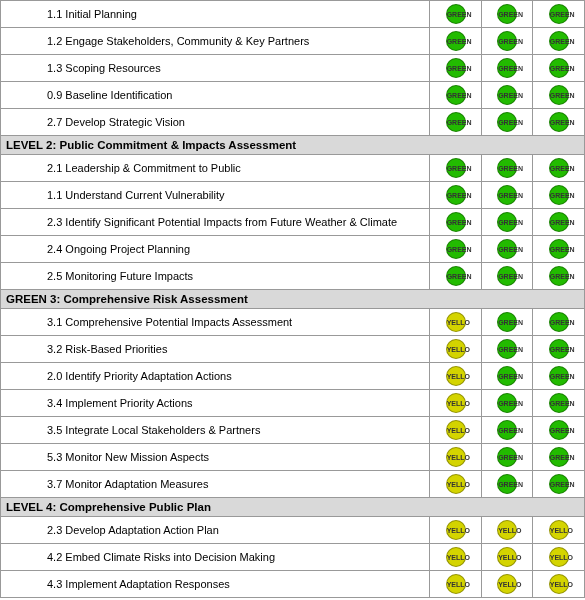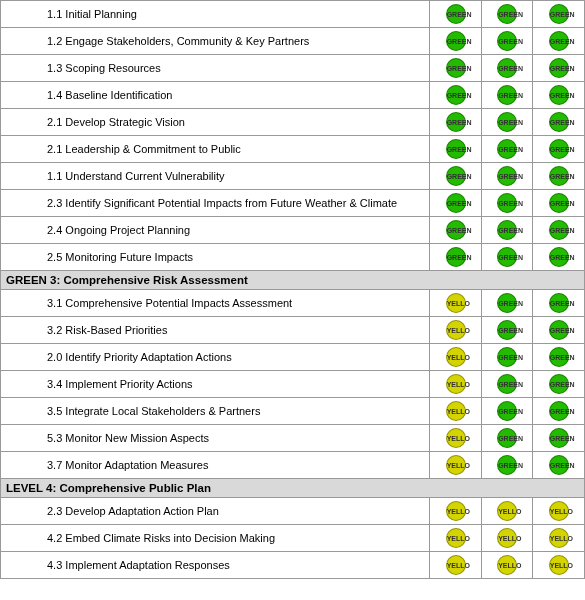--- a/index.html
+++ b/index.html
@@ -72,30 +72,33 @@
           <td class="dot-cell"><span class="dot dot-green" style="background-color: rgb(34, 187, 0);"><span style="font-size: 7px; color: rgb(51, 51, 51); display: block; line-height: 20px; text-align: center; font-weight: bold;">GREEN</span></span></td>
           <td class="dot-cell"><span class="dot dot-green" style="background-color: rgb(34, 187, 0);"><span style="font-size: 7px; color: rgb(51, 51, 51); display: block; line-height: 20px; text-align: center; font-weight: bold;">GREEN</span></span></td>
         </tr>
         <tr>
           <td class="item-label label-col">1.3 Scoping Resources</td>
           <td class="dot-cell"><span class="dot dot-green" style="background-color: rgb(34, 187, 0);"><span style="font-size: 7px; color: rgb(51, 51, 51); display: block; line-height: 20px; text-align: center; font-weight: bold;">GREEN</span></span></td>
           <td class="dot-cell"><span class="dot dot-green" style="background-color: rgb(34, 187, 0);"><span style="font-size: 7px; color: rgb(51, 51, 51); display: block; line-height: 20px; text-align: center; font-weight: bold;">GREEN</span></span></td>
           <td class="dot-cell"><span class="dot dot-green" style="background-color: rgb(34, 187, 0);"><span style="font-size: 7px; color: rgb(51, 51, 51); display: block; line-height: 20px; text-align: center; font-weight: bold;">GREEN</span></span></td>
         </tr>
         <tr>
-          <td class="item-label label-col">1.4 Baseline Identification</td>
+          <td class="item-label label-col">0.9 Baseline Identification</td>
           <td class="dot-cell"><span class="dot dot-green" style="background-color: rgb(34, 187, 0);"><span style="font-size: 7px; color: rgb(51, 51, 51); display: block; line-height: 20px; text-align: center; font-weight: bold;">GREEN</span></span></td>
           <td class="dot-cell"><span class="dot dot-green" style="background-color: rgb(34, 187, 0);"><span style="font-size: 7px; color: rgb(51, 51, 51); display: block; line-height: 20px; text-align: center; font-weight: bold;">GREEN</span></span></td>
           <td class="dot-cell"><span class="dot dot-green" style="background-color: rgb(34, 187, 0);"><span style="font-size: 7px; color: rgb(51, 51, 51); display: block; line-height: 20px; text-align: center; font-weight: bold;">GREEN</span></span></td>
         </tr>
         <tr>
-          <td class="item-label label-col">2.1 Develop Strategic Vision</td>
+          <td class="item-label label-col">2.7 Develop Strategic Vision</td>
           <td class="dot-cell"><span class="dot dot-green" style="background-color: rgb(34, 187, 0);"><span style="font-size: 7px; color: rgb(51, 51, 51); display: block; line-height: 20px; text-align: center; font-weight: bold;">GREEN</span></span></td>
           <td class="dot-cell"><span class="dot dot-green" style="background-color: rgb(34, 187, 0);"><span style="font-size: 7px; color: rgb(51, 51, 51); display: block; line-height: 20px; text-align: center; font-weight: bold;">GREEN</span></span></td>
           <td class="dot-cell"><span class="dot dot-green" style="background-color: rgb(34, 187, 0);"><span style="font-size: 7px; color: rgb(51, 51, 51); display: block; line-height: 20px; text-align: center; font-weight: bold;">GREEN</span></span></td>
+        </tr>
+        <tr>
+          <td colspan="4" class="level-header">LEVEL 2:  Public Commitment &amp; Impacts Assessment</td>
         </tr>
         <tr>
           <td class="item-label label-col">2.1 Leadership &amp; Commitment to Public</td>
           <td class="dot-cell"><span class="dot dot-green" style="background-color: rgb(34, 187, 0);"><span style="font-size: 7px; color: rgb(51, 51, 51); display: block; line-height: 20px; text-align: center; font-weight: bold;">GREEN</span></span></td>
           <td class="dot-cell"><span class="dot dot-green" style="background-color: rgb(34, 187, 0);"><span style="font-size: 7px; color: rgb(51, 51, 51); display: block; line-height: 20px; text-align: center; font-weight: bold;">GREEN</span></span></td>
           <td class="dot-cell"><span class="dot dot-green" style="background-color: rgb(34, 187, 0);"><span style="font-size: 7px; color: rgb(51, 51, 51); display: block; line-height: 20px; text-align: center; font-weight: bold;">GREEN</span></span></td>
         </tr>
         <tr>
           <td class="item-label label-col">1.1 Understand Current Vulnerability</td>
           <td class="dot-cell"><span class="dot dot-green" style="background-color: rgb(34, 187, 0);"><span style="font-size: 7px; color: rgb(51, 51, 51); display: block; line-height: 20px; text-align: center; font-weight: bold;">GREEN</span></span></td>

